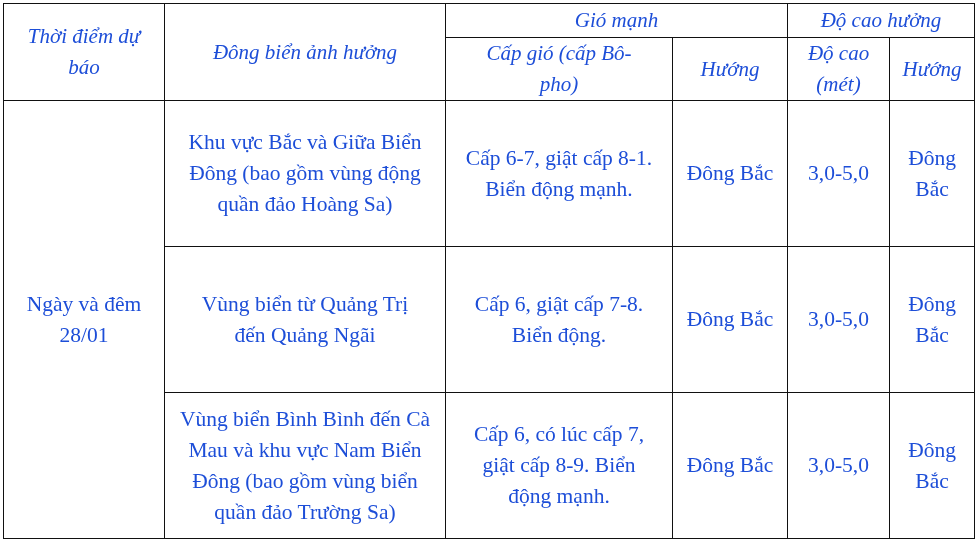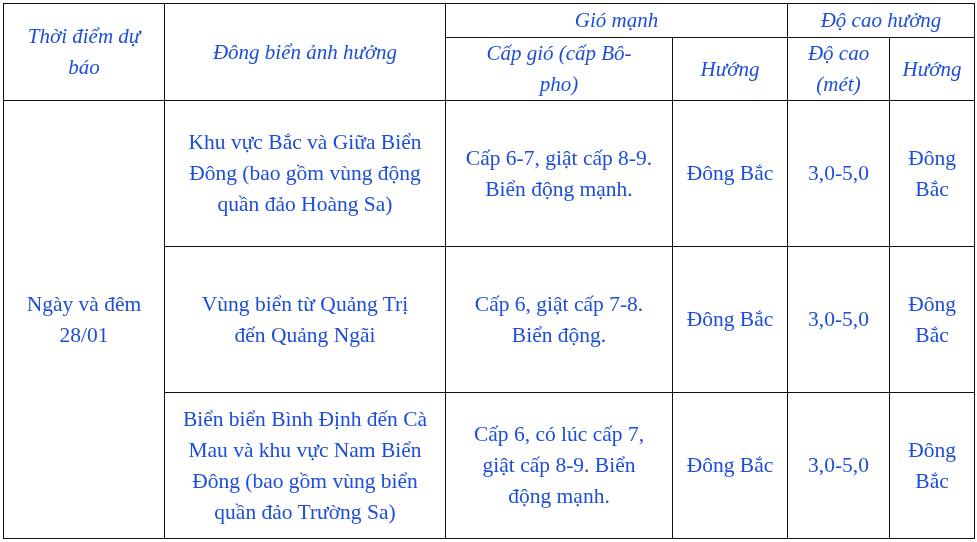--- a/index.html
+++ b/index.html
@@ -52,33 +52,33 @@
       <th style="padding:0 40px">Cấp gió (cấp Bô-pho)</th>
       <th>Hướng</th>
       <th style="padding:0 18px">Độ cao (mét)</th>
       <th style="padding:0 2px">Hướng</th>
     </tr>
   </thead>
   <tbody>
     <tr style="height:146px">
       <td rowspan="3" style="padding:0 10px">Ngày và đêm 28/01</td>
       <td class="sea-area">Khu vực Bắc và Giữa Biển Đông (bao gồm vùng động quần đảo Hoàng Sa)</td>
-      <td class="wind-level">Cấp 6-7, giật cấp 8-9. Biển động mạnh.</td>
+      <td class="wind-level">Cấp 6-7, giật cấp 8-1. Biển động mạnh.</td>
       <td class="wind-dir">Đông Bắc</td>
       <td class="wave-height">3,0-5,0</td>
       <td class="wave-dir" style="padding-left:14px;padding-right:14px">Đông Bắc</td>
     </tr>
     <tr style="height:146px">
       <td class="sea-area" style="padding:12px 22px">Vùng biển từ Quảng Trị đến Quảng Ngãi</td>
       <td class="wind-level" style="padding:16px 12px">Cấp 6, giật cấp 7-8. Biển động.</td>
       <td class="wind-dir">Đông Bắc</td>
       <td class="wave-height">3,0-5,0</td>
       <td class="wave-dir" style="padding-left:14px;padding-right:14px">Đông Bắc</td>
     </tr>
     <tr style="height:146px">
-      <td class="sea-area">Biển biển Bình Định đến Cà Mau và khu vực Nam Biển Đông (bao gồm vùng biển quần đảo Trường Sa)</td>
+      <td class="sea-area">Vùng biển Bình Bình đến Cà Mau và khu vực Nam Biển Đông (bao gồm vùng biển quần đảo Trường Sa)</td>
       <td class="wind-level" style="padding:0 14px">Cấp 6, có lúc cấp 7, giật cấp 8-9. Biển động mạnh.</td>
       <td class="wind-dir">Đông Bắc</td>
       <td class="wave-height">3,0-5,0</td>
       <td class="wave-dir" style="padding-left:14px;padding-right:14px">Đông Bắc</td>
     </tr>
   </tbody>
 </table>
 
 </body></html>

